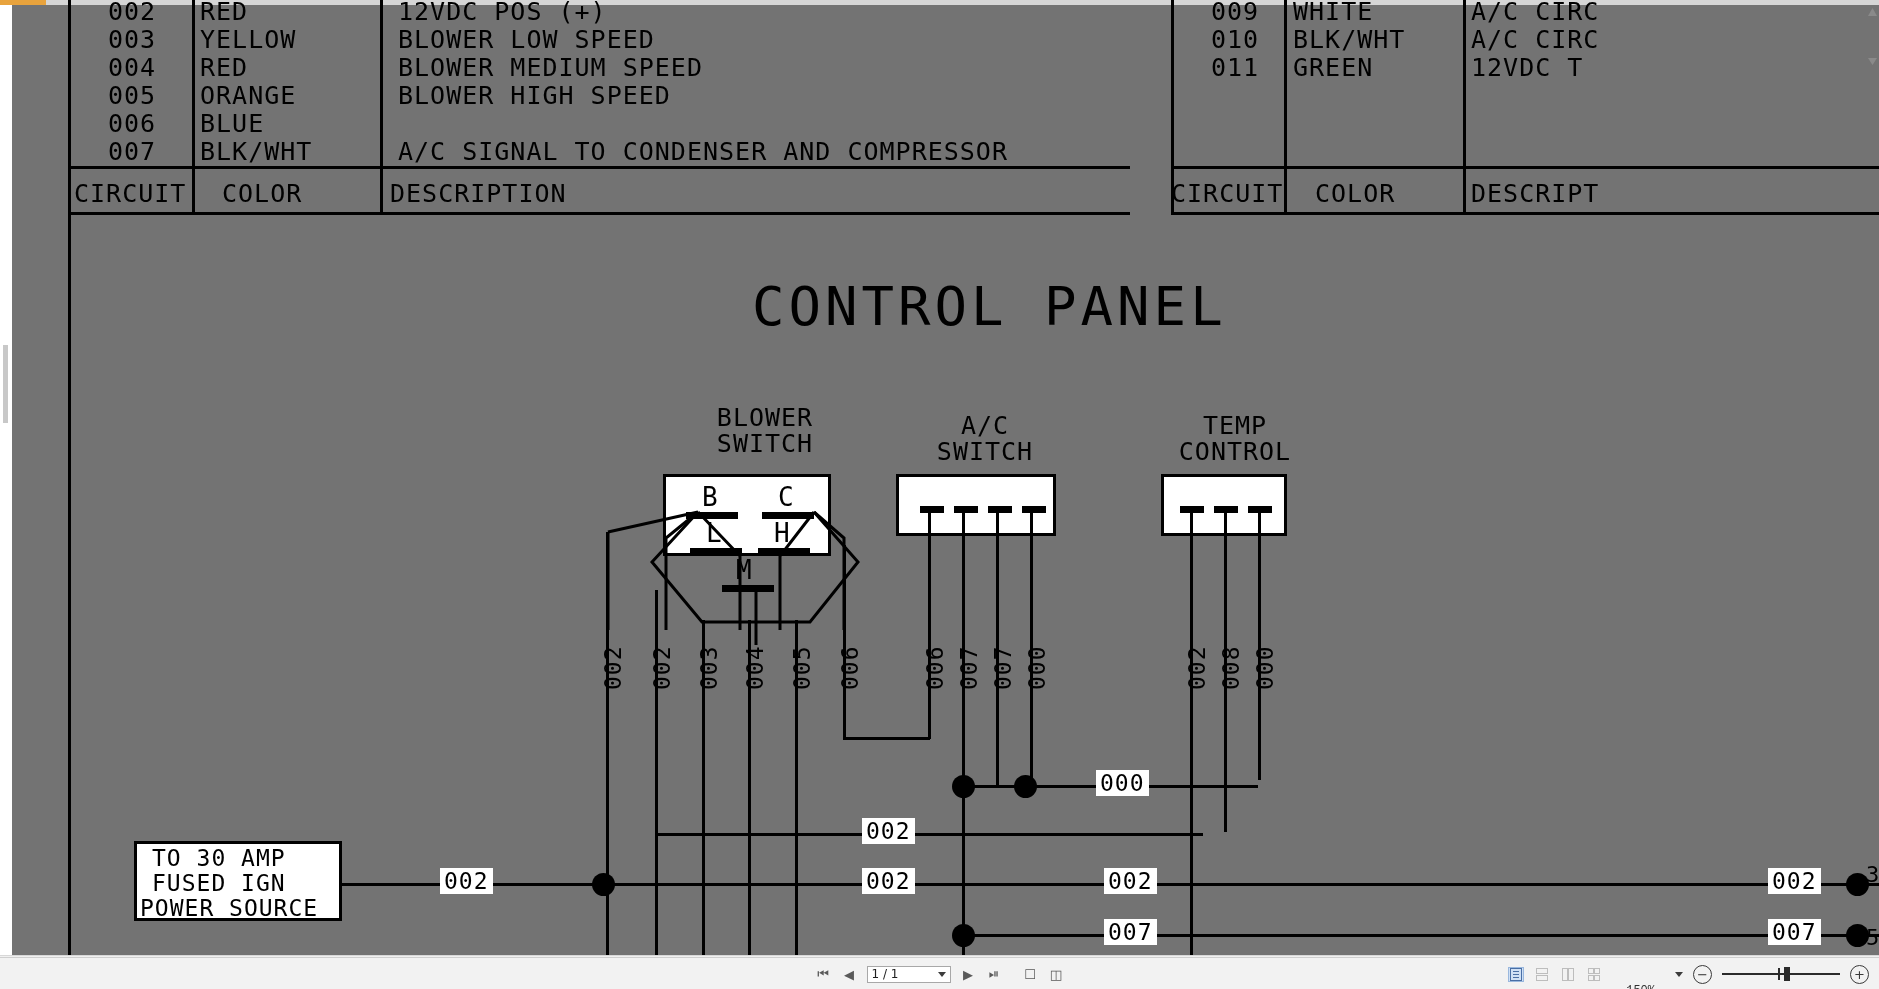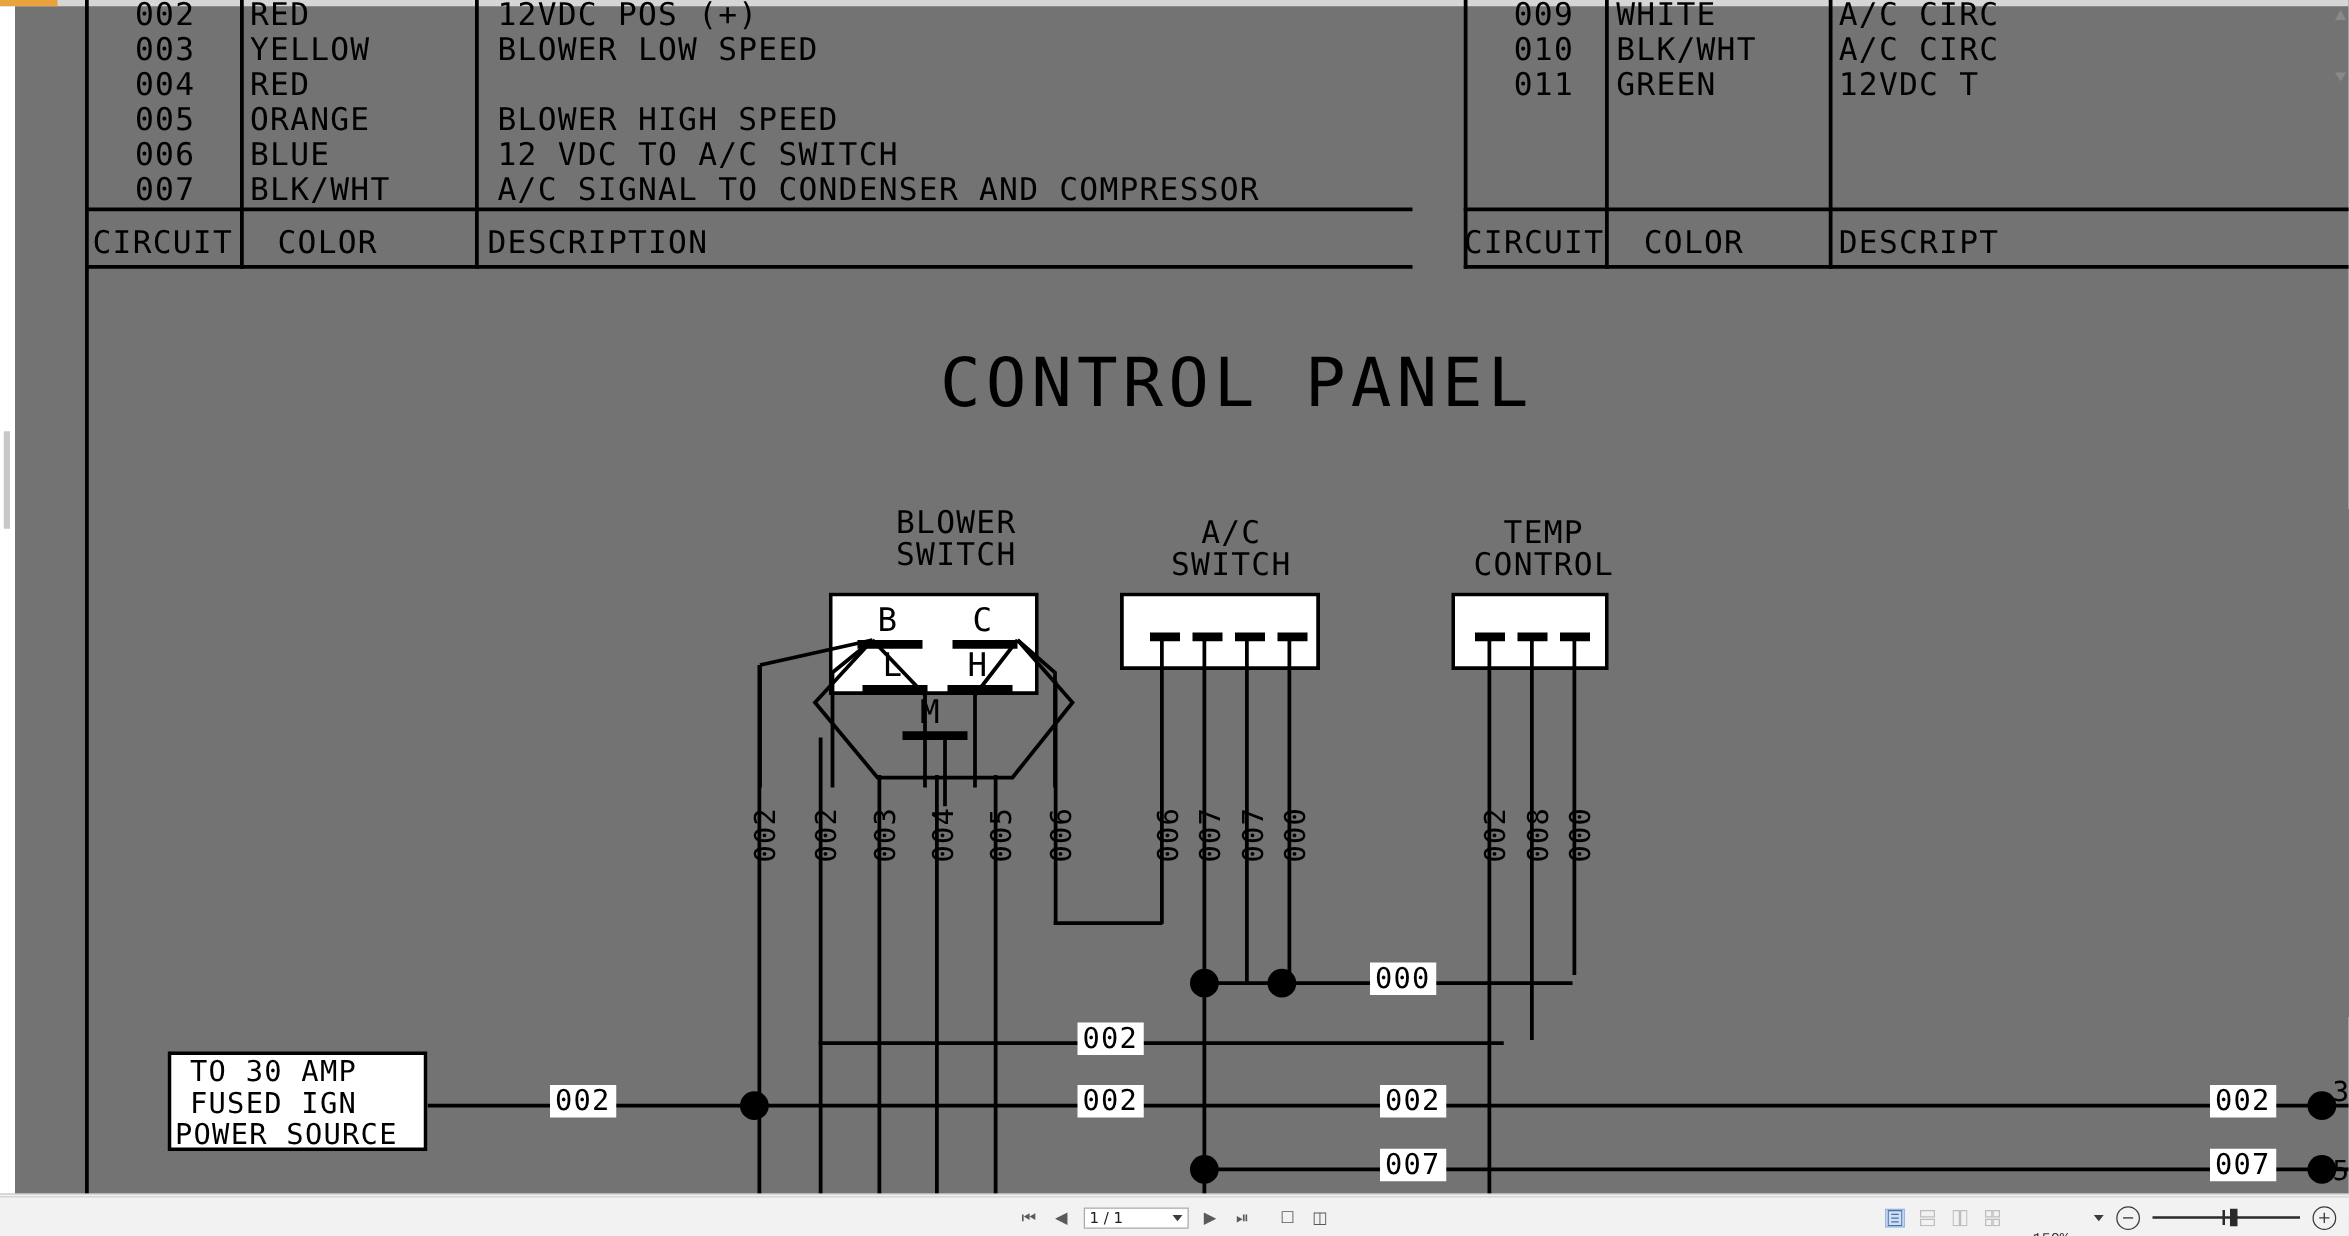--- a/index.html
+++ b/index.html
@@ -153,28 +153,28 @@
     <div class="cell cad" style="left:108px;top:-2px;">002</div>
     <div class="cell cad" style="left:200px;top:-2px;">RED</div>
     <div class="cell cad" style="left:398px;top:-2px;">12VDC POS (+)</div>
 
     <div class="cell cad" style="left:108px;top:26px;">003</div>
     <div class="cell cad" style="left:200px;top:26px;">YELLOW</div>
     <div class="cell cad" style="left:398px;top:26px;">BLOWER LOW SPEED</div>
 
     <div class="cell cad" style="left:108px;top:54px;">004</div>
     <div class="cell cad" style="left:200px;top:54px;">RED</div>
+    <div class="cell cad" style="left:398px;top:54px;">BLOWER MEDIUM SPEED</div>
 
     <div class="cell cad" style="left:108px;top:82px;">005</div>
     <div class="cell cad" style="left:200px;top:82px;">ORANGE</div>
     <div class="cell cad" style="left:398px;top:82px;">BLOWER HIGH SPEED</div>
 
     <div class="cell cad" style="left:108px;top:110px;">006</div>
     <div class="cell cad" style="left:200px;top:110px;">BLUE</div>
-    <div class="cell cad" style="left:398px;top:110px;">12 VDC TO A/C SWITCH</div>
 
     <div class="cell cad" style="left:108px;top:138px;">007</div>
     <div class="cell cad" style="left:200px;top:138px;">BLK/WHT</div>
     <div class="cell cad" style="left:398px;top:138px;">A/C SIGNAL TO CONDENSER AND COMPRESSOR</div>
 
     <div class="cell cad" style="left:74px;top:180px;">CIRCUIT</div>
     <div class="cell cad" style="left:222px;top:180px;">COLOR</div>
     <div class="cell cad" style="left:390px;top:180px;">DESCRIPTION</div>
   </div>
 

